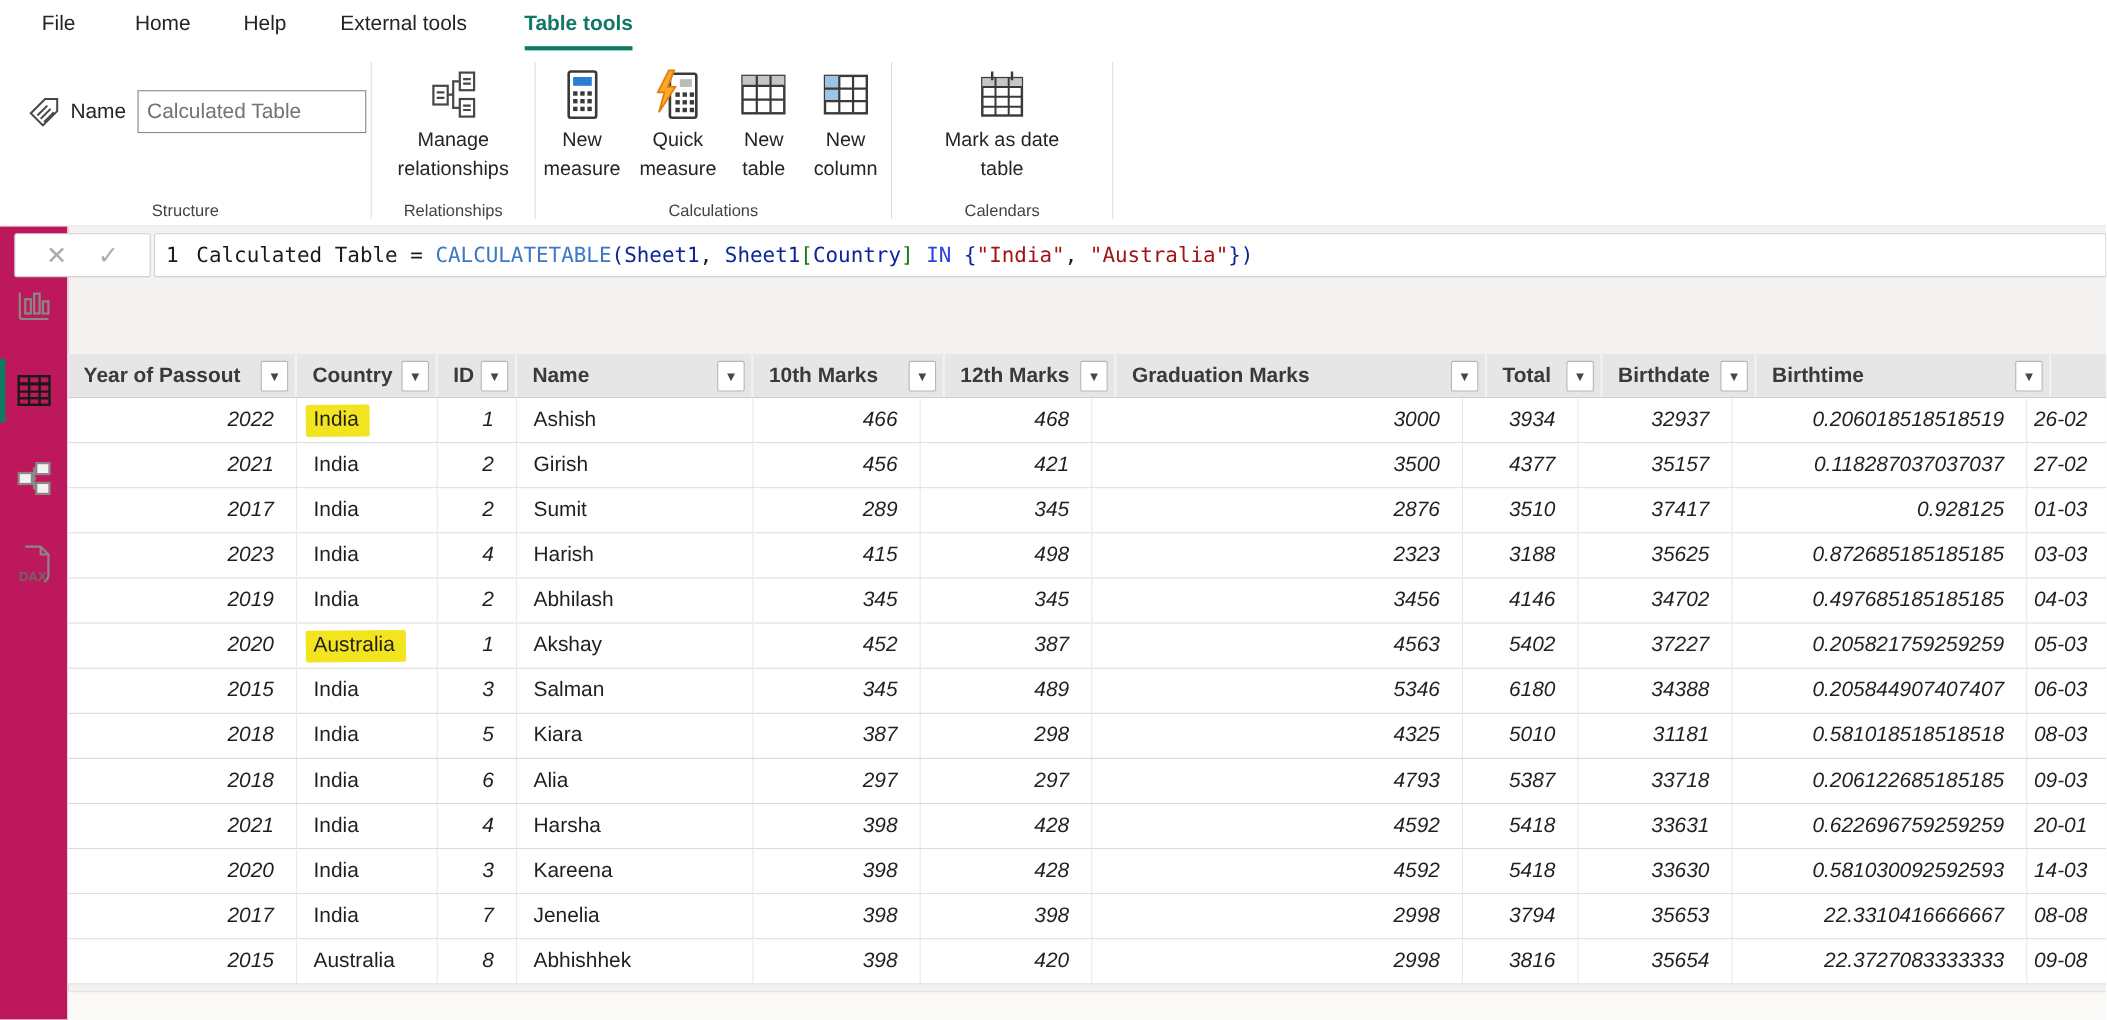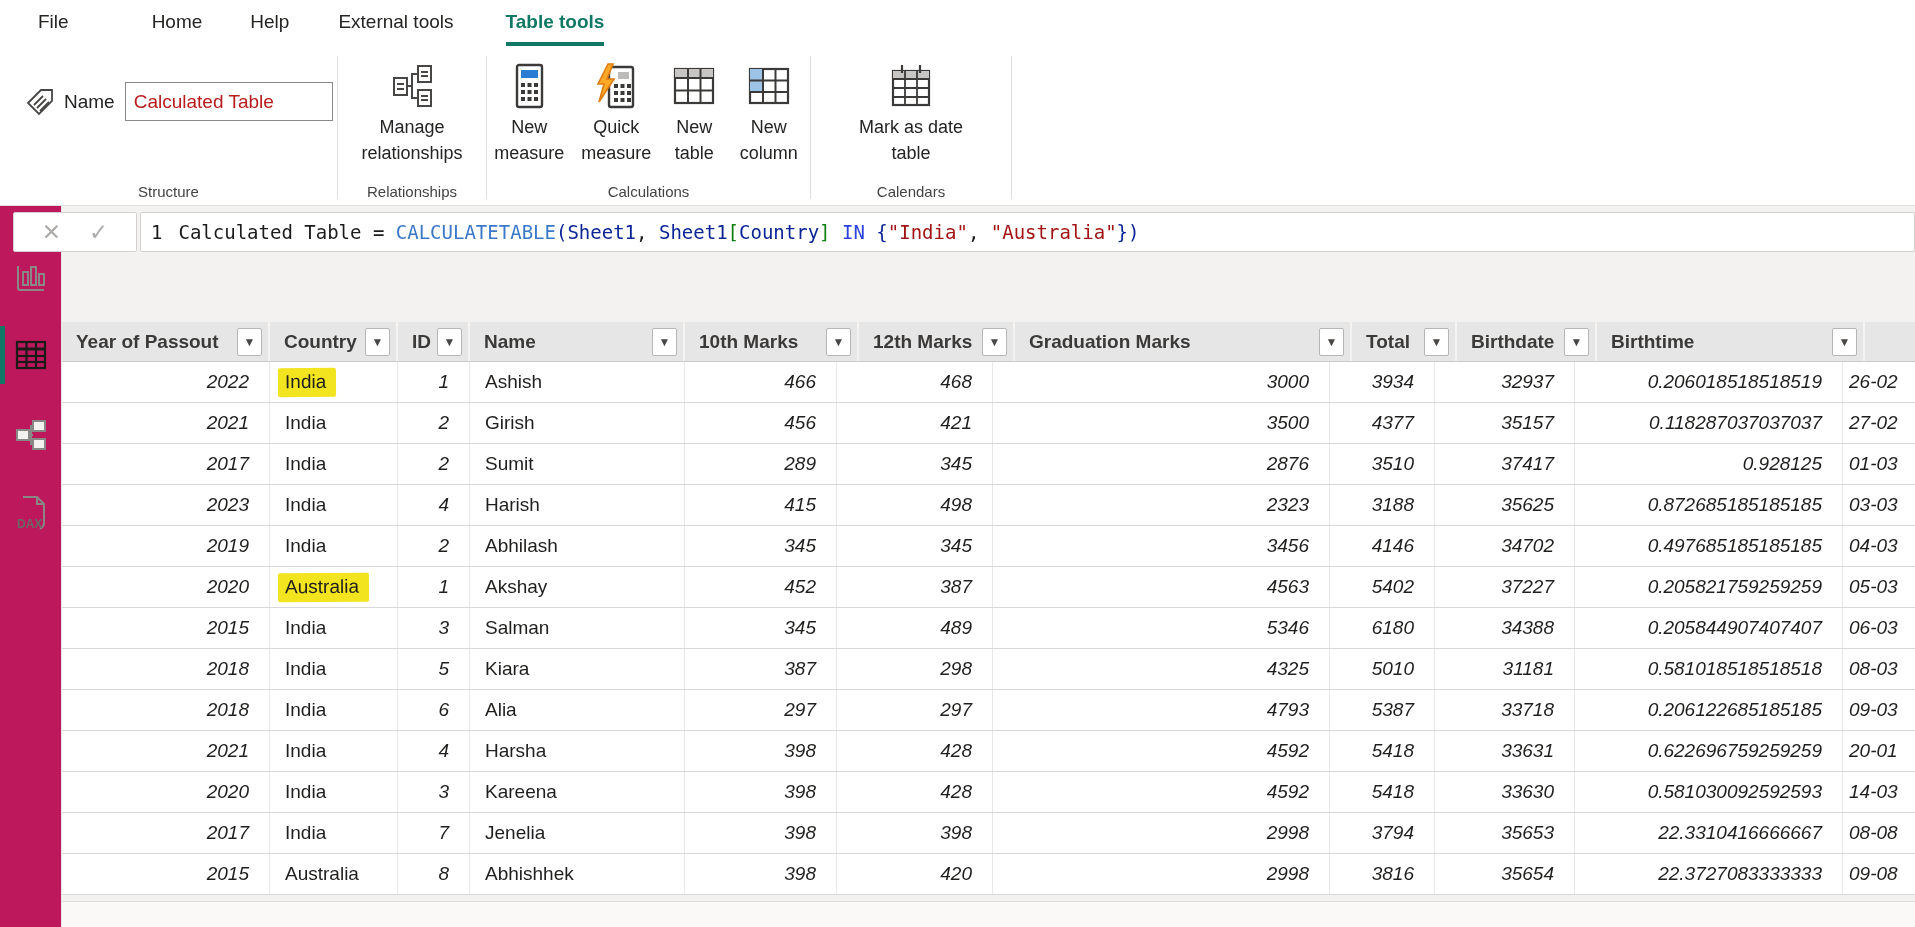--- a/index.html
+++ b/index.html
@@ -14,21 +14,21 @@
   .menu-item.active { color:#117865; font-weight:bold; }
   .menu-item.active .mi-inner { border-bottom:4px solid #117865; }
 
   
   .ribbon { position:absolute; left:0; top:46px; width:100%; height:160px; background:#fff; border-bottom:1px solid #E1DFDD; display:flex; }
   .rgroup { position:relative; height:100%; flex:0 0 auto; }
   .rgroup-label { position:absolute; bottom:5px; left:0; right:0; text-align:center; font-size:15px; color:#444342; }
   .rdivider { flex:0 0 1px; background:#E1DFDD; margin:10px 0 6px 0; }
   .name-row { display:flex; align-items:center; margin:36px 0 0 26px; }
   .name-label { font-size:19px; color:#252423; margin:0 10px 0 8px; }
-  .name-input { width:208px; height:39px; border:1px solid #8A8886; font-size:19px; padding:0 8px; color:#b91c1c; font-family:"Liberation Sans",sans-serif; background:#fff; }
+  .name-input { width:208px; height:39px; border:1px solid #8A8886; font-size:19px; padding:0 8px; color:#737373; font-family:"Liberation Sans",sans-serif; background:#fff; }
   .btn-row { display:flex; justify-content:center; align-items:flex-start; height:136px; padding-top:12px; }
   .ribbon-btn { display:flex; flex-direction:column; align-items:center; padding:2px 6px; cursor:default; }
   .ribbon-btn .icon-slot { height:52px; display:flex; align-items:center; justify-content:center; }
   .ribbon-btn .btn-label { font-size:18px; line-height:26px; color:#252423; text-align:center; margin-top:2px; }
 
   
   .content { position:absolute; left:0; top:206px; width:100%; height:721px; background:#F3F2F1; }
 
   
   .sidebar { position:absolute; left:0; top:0; width:62px; height:100%; background:#be185d; border-right:1px solid #E8E6E4; }
@@ -58,21 +58,21 @@
   .tbl-footer { position:absolute; left:62px; right:0; top:695px; height:26px; background:#FAF9F8; border-top:1px solid #E1DFDD; }
 
   svg { display:block; }
 </style>
 </head>
 <body>
 
 <div class="app">
 
   <div class="menubar">
-    <div class="menu-item" style="margin-right:83px"><span class="mi-inner">File</span></div>
+    <div class="menu-item" style="margin-right:54px"><span class="mi-inner">File</span></div>
     <div class="menu-item" style="margin-right:48px"><span class="mi-inner">Home</span></div>
     <div class="menu-item" style="margin-right:49px"><span class="mi-inner">Help</span></div>
     <div class="menu-item" style="margin-right:52px"><span class="mi-inner">External tools</span></div>
     <div class="menu-item active"><span class="mi-inner">Table tools</span></div>
   </div>
 
   <div class="ribbon">
 
     <div class="rgroup" style="width:337px">
       <div class="name-row">

